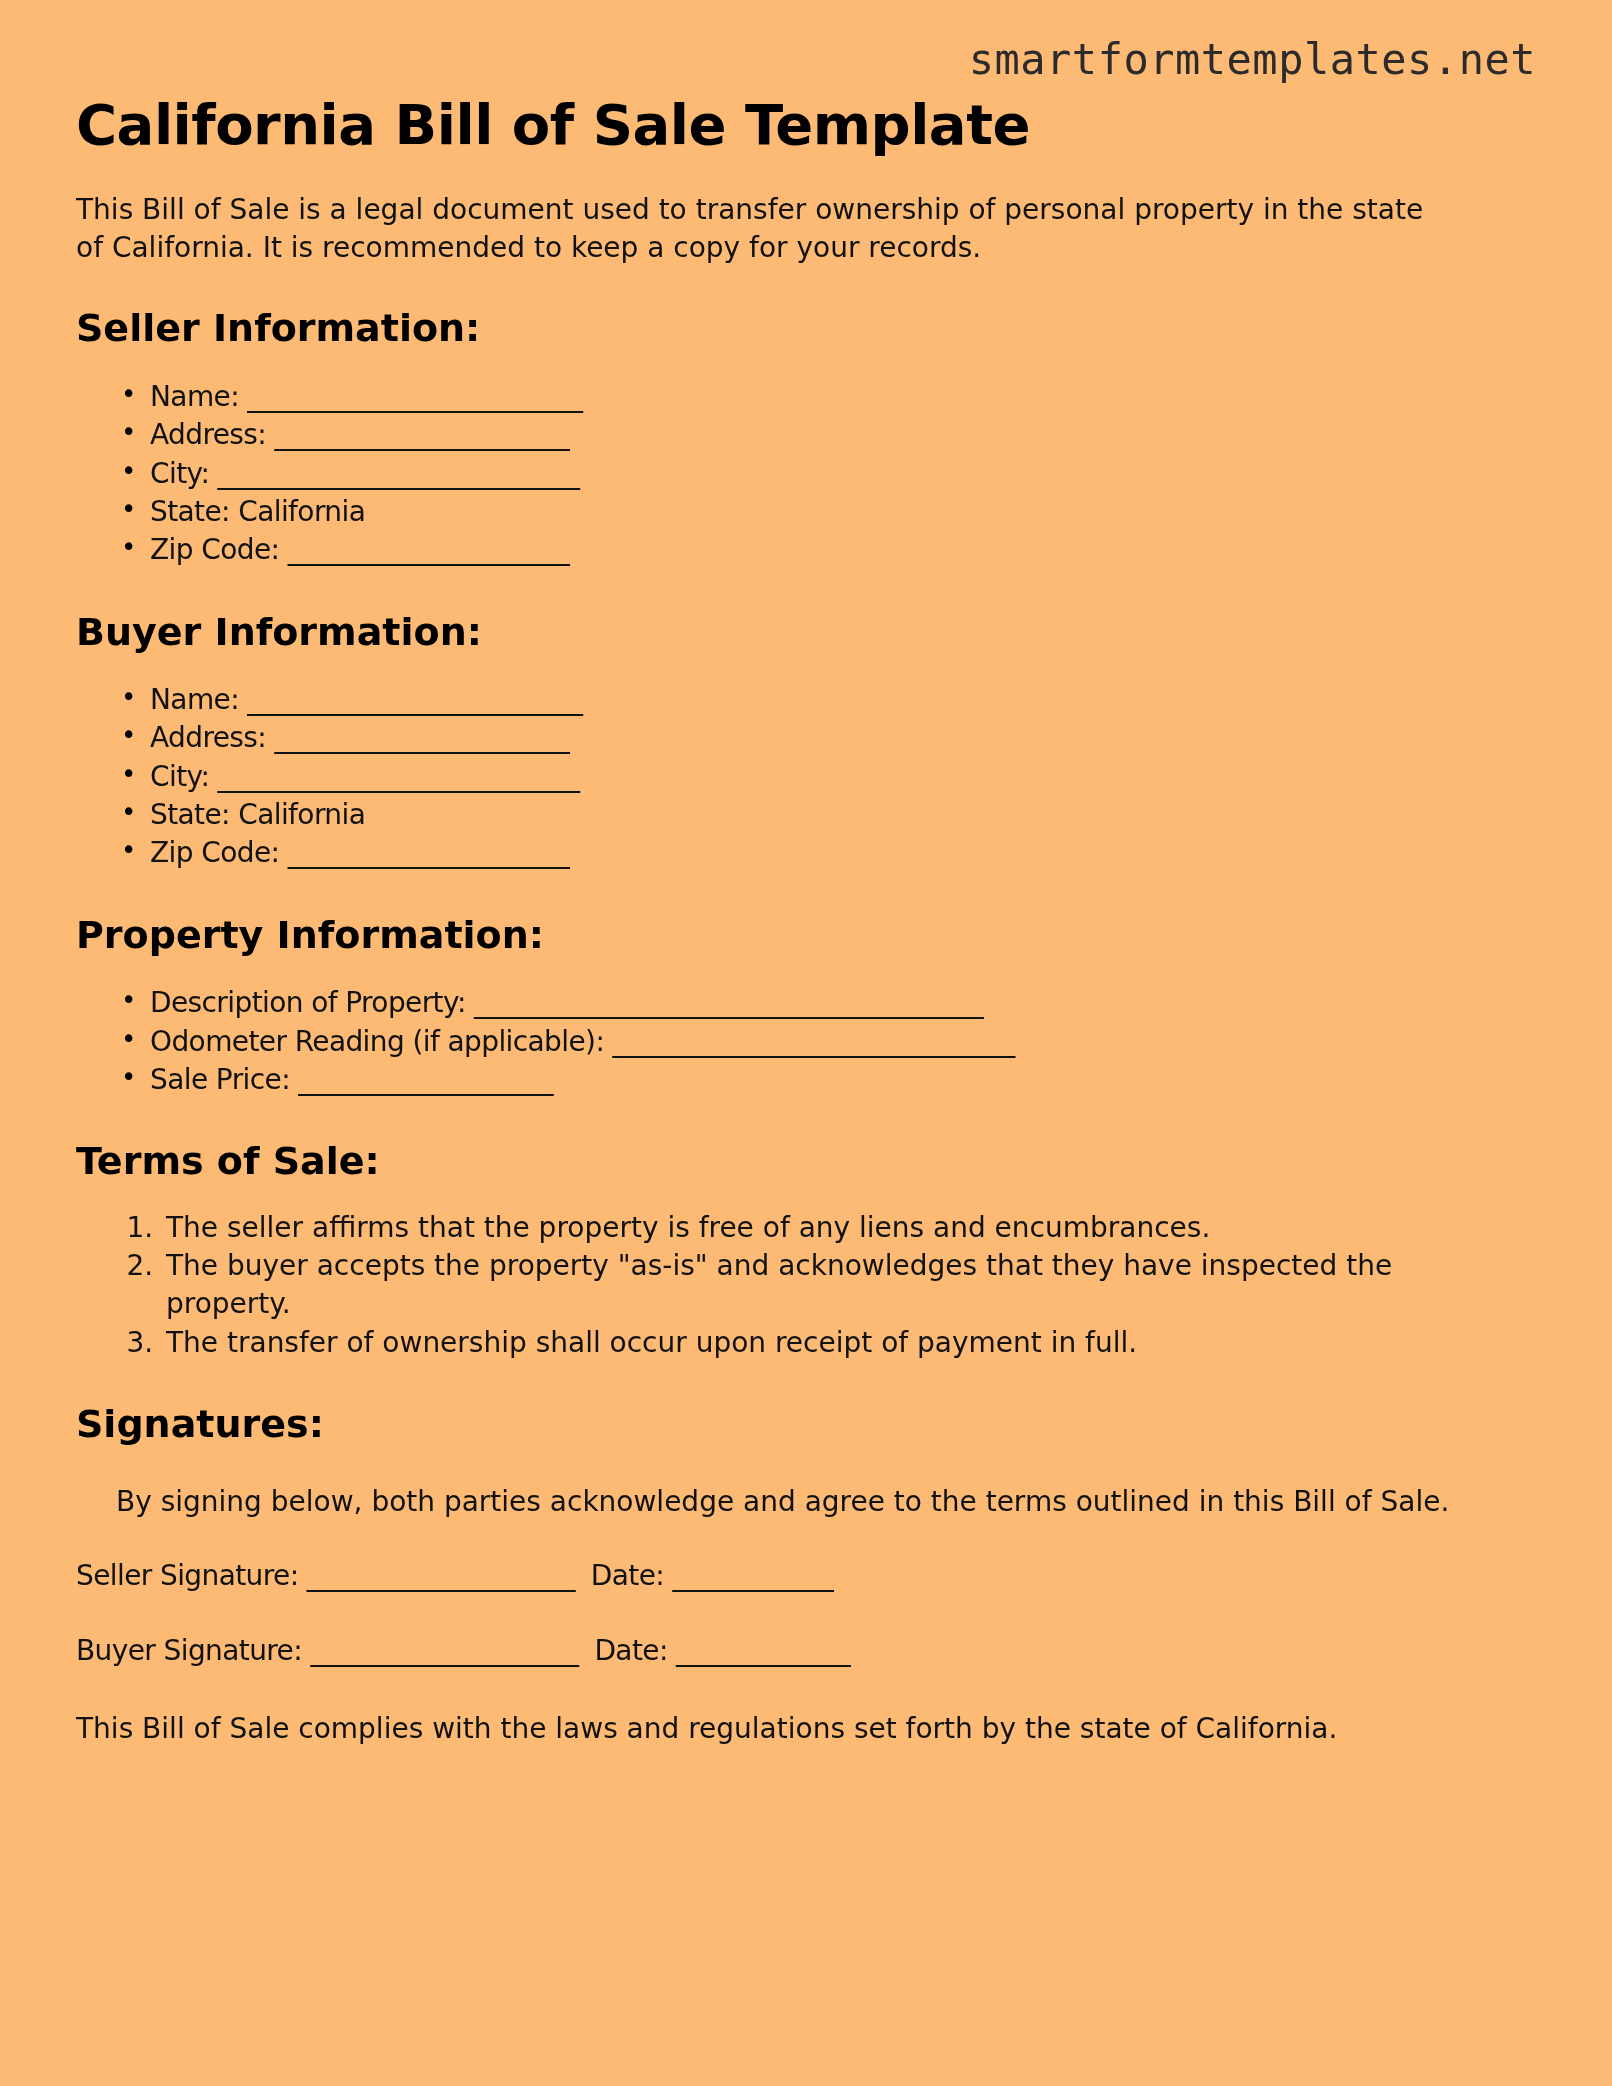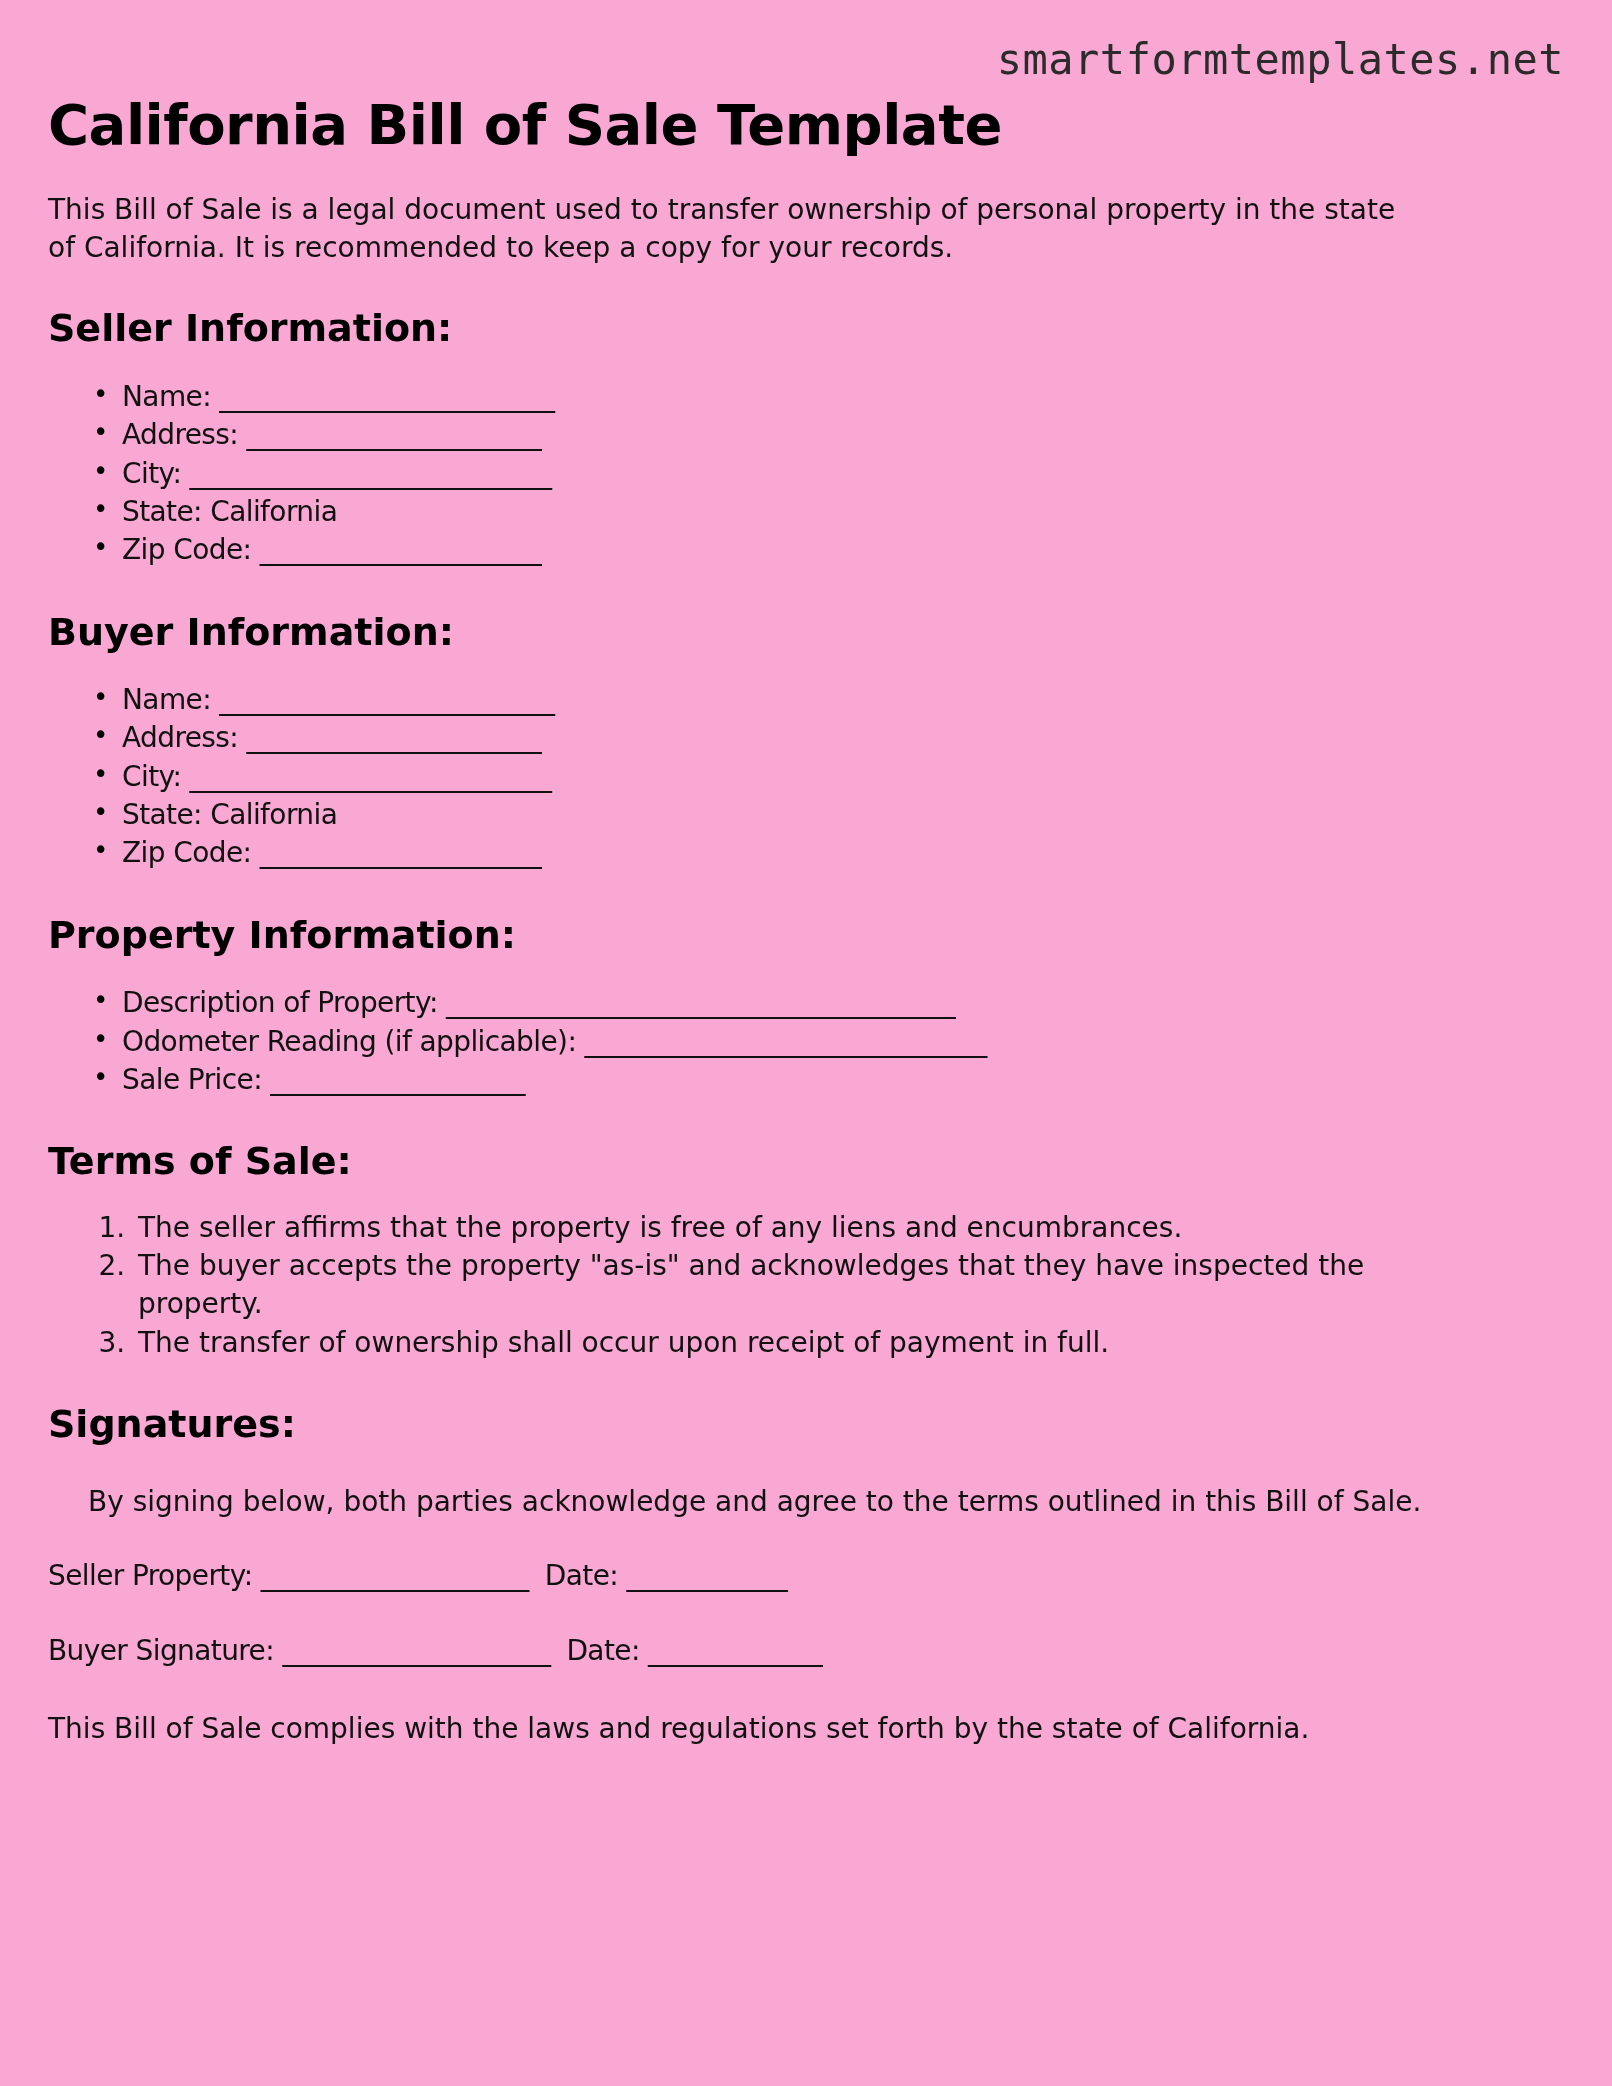--- a/index.html
+++ b/index.html
@@ -13,23 +13,23 @@
     overflow: hidden;
     font-family: "DejaVu Sans", sans-serif;
     color: #000000;
     -webkit-font-smoothing: antialiased;
   }
 
   .page {
     position: relative;
     width: 1612px;
     height: 2086px;
-    background: #f9a8d4;
+    background: #fdba74;
     box-sizing: border-box;
-    padding: 0 48px;
+    padding: 0 76px;
   }
 
   
   .watermark-row {
     padding-top: 38px;
     text-align: right;
   }
   .watermark {
     display: inline-block;
     font-family: "DejaVu Sans Mono", "Liberation Mono", monospace;
@@ -172,21 +172,21 @@
     <li>The seller affirms that the property is free of any liens and encumbrances.</li>
     <li>The buyer accepts the property "as-is" and acknowledges that they have inspected the property.</li>
     <li>The transfer of ownership shall occur upon receipt of payment in full.</li>
   </ol>
 
   <h2 class="section-heading">Signatures:</h2>
 
   <p class="para tight">By signing below, both parties acknowledge and agree to the terms outlined in this Bill of Sale.</p>
 
   <div class="sig-row">
-    <span class="fill">Seller Property: ____________________</span><span class="sig-gap"></span><span class="fill">Date: ____________</span>
+    <span class="fill">Seller Signature: ____________________</span><span class="sig-gap"></span><span class="fill">Date: ____________</span>
   </div>
 
   <div class="sig-row">
     <span class="fill">Buyer Signature: ____________________</span><span class="sig-gap"></span><span class="fill">Date: _____________</span>
   </div>
 
   <p class="footer-note">This Bill of Sale complies with the laws and regulations set forth by the state of California.</p>
 
 </div>
 

